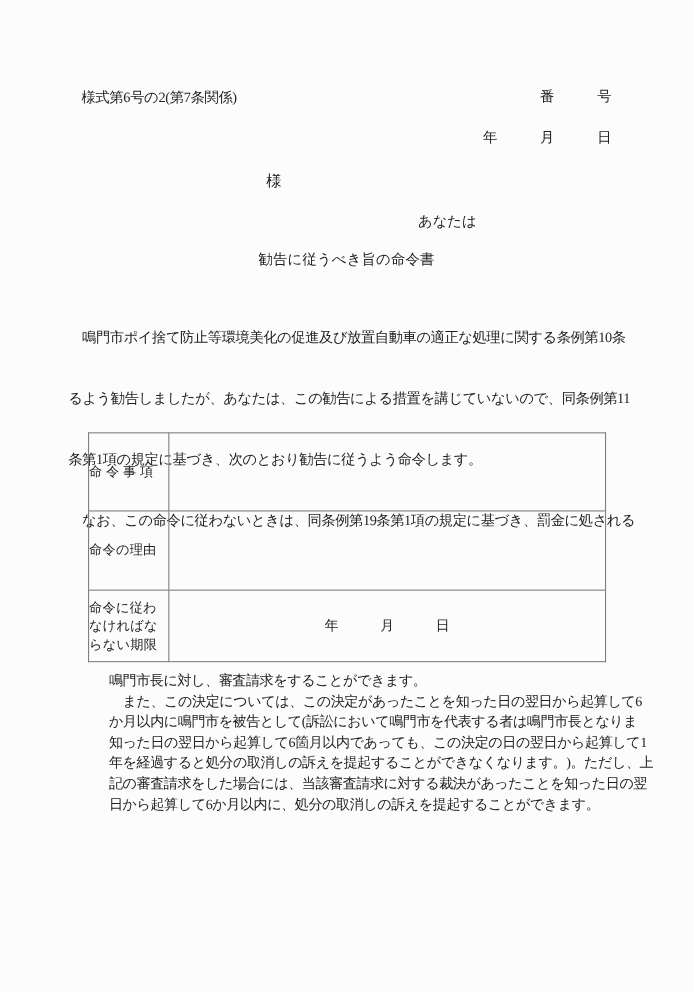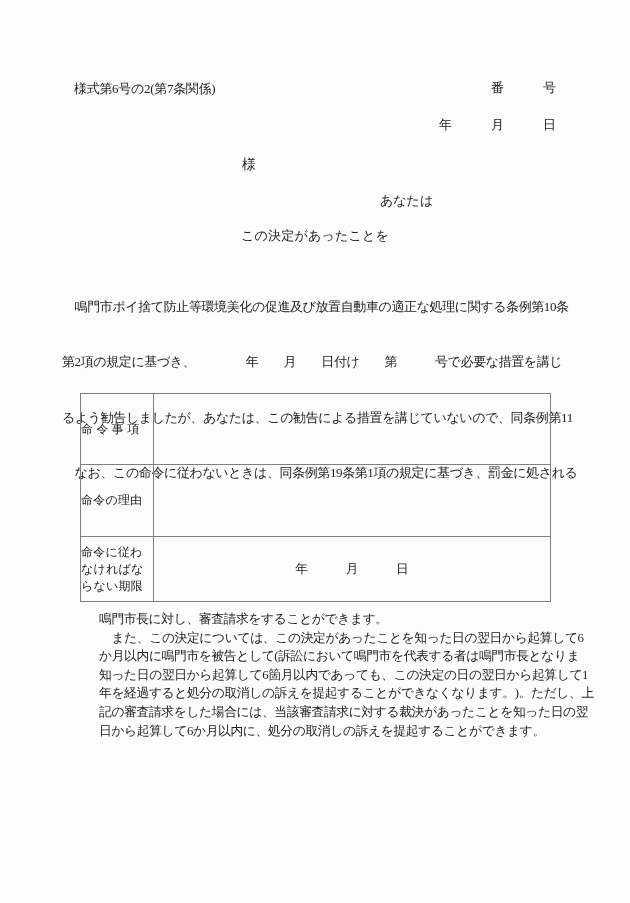--- a/index.html
+++ b/index.html
@@ -86,26 +86,26 @@
 <div class="page">
 
   <div class="abs form-number">様式第6号の2(第7条関係)</div>
 
   <div class="abs doc-number">番　　　号</div>
   <div class="abs doc-date">年　　　月　　　日</div>
 
   <div class="abs addressee">様</div>
   <div class="abs issuer">あなたは</div>
 
-  <div class="abs doc-title">この決定があったことを</div>
+  <div class="abs doc-title">勧告に従うべき旨の命令書</div>
 
   <div class="body-text">
     <div class="line">　鳴門市ポイ捨て防止等環境美化の促進及び放置自動車の適正な処理に関する条例第10条</div>
-    <div class="line">第2項の規定に基づき、　　　　年　　月　　日付け　　第　　　号で必要な措置を講じ</div>
     <div class="line">るよう勧告しましたが、あなたは、この勧告による措置を講じていないので、同条例第11</div>
+    <div class="line">条第1項の規定に基づき、次のとおり勧告に従うよう命令します。</div>
     <div class="line">　なお、この命令に従わないときは、同条例第19条第1項の規定に基づき、罰金に処される</div>
   </div>
 
   <table class="order-table">
     <tbody>
         <tr class="row-1">
       <td class="label-cell">命 令 事 項</td>
       <td class="value-cell"></td>
     </tr>
     <tr class="row-2">

